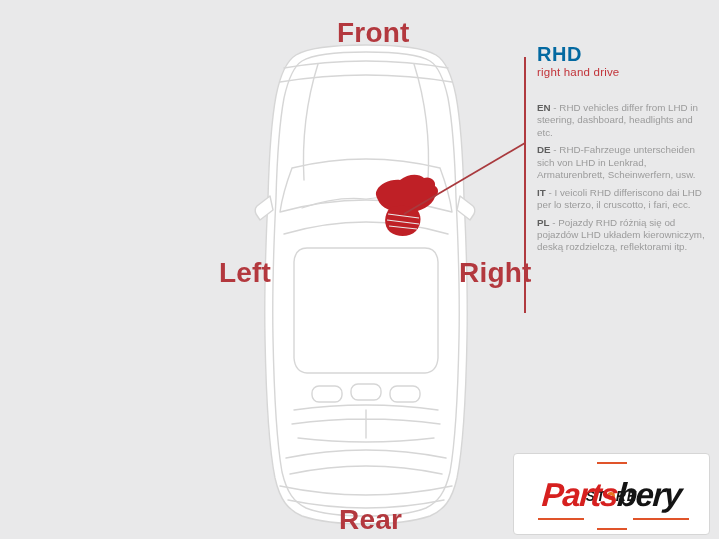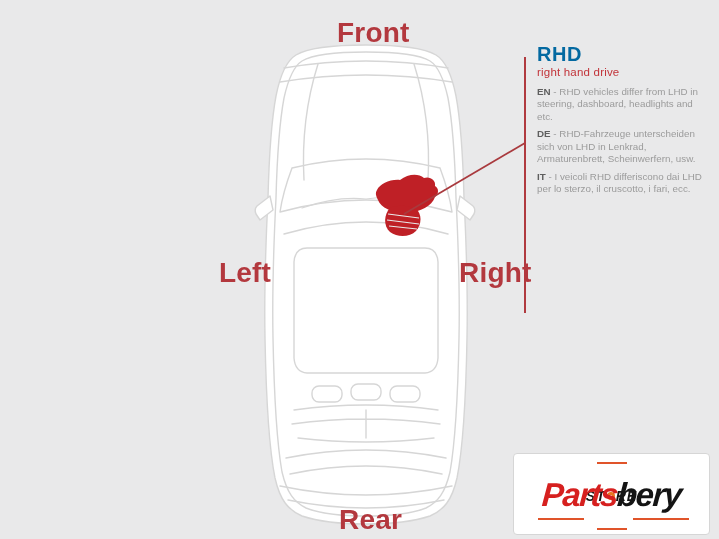--- a/index.html
+++ b/index.html
@@ -26,21 +26,21 @@
   #callout-svg { position:absolute; left:0; top:0; width:719px; height:539px; pointer-events:none; }
 
   
   .rhd-panel { position:absolute; left:537px; top:44px; width:170px; }
   .rhd-title {
     color:#0369a1; font-weight:bold; font-size:20px; letter-spacing:0.5px; line-height:1.05;
   }
   .rhd-subtitle {
     color:#c2343a; font-weight:normal; font-size:11.5px; margin-top:1px; letter-spacing:0.2px;
   }
-  .rhd-entries { margin-top:8px; }
+  .rhd-entries { margin-top:24px; }
   .rhd-entry {
     font-size:9.8px; line-height:1.27; color:#9b9b9b; margin-bottom:5px;
   }
   .rhd-entry b { color:#5f5f5f; font-weight:bold; }
   .rule-v {
     position:absolute; left:524px; top:57px; width:2px; height:256px; background:#b03a3f;
   }
 
   
   .logo-box {
@@ -122,20 +122,21 @@
 <div class="dir-label" style="left:459px; top:257px;">Right</div>
 <div class="dir-label" style="left:339px; top:504px;">Rear</div>
 
 <div class="rhd-panel">
   <div class="rhd-title">RHD</div>
   <div class="rhd-subtitle">right hand drive</div>
   <div class="rhd-entries">
     <div class="rhd-entry"><b>EN</b><span> - </span><span>RHD vehicles differ from LHD in steering, dashboard, headlights and etc.</span></div>
     <div class="rhd-entry"><b>DE</b><span> - </span><span>RHD-Fahrzeuge unterscheiden sich von LHD in Lenkrad, Armaturenbrett, Scheinwerfern, usw.</span></div>
     <div class="rhd-entry"><b>IT</b><span> - </span><span>I veicoli RHD differiscono dai LHD per lo sterzo, il cruscotto, i fari, ecc.</span></div>
+    <div class="rhd-entry"><b>PL</b><span> - </span><span>Pojazdy RHD różnią się od pojazdów LHD układem kierowniczym, deską rozdzielczą, reflektorami itp.</span></div>
   </div>
 </div>
 
 <div class="logo-box">
   <div class="store-row">
     <span class="store-dash"></span>
     <span class="store-text">
         <span>ST</span>
         <span class="store-ring"></span>
         <span>RE</span>

